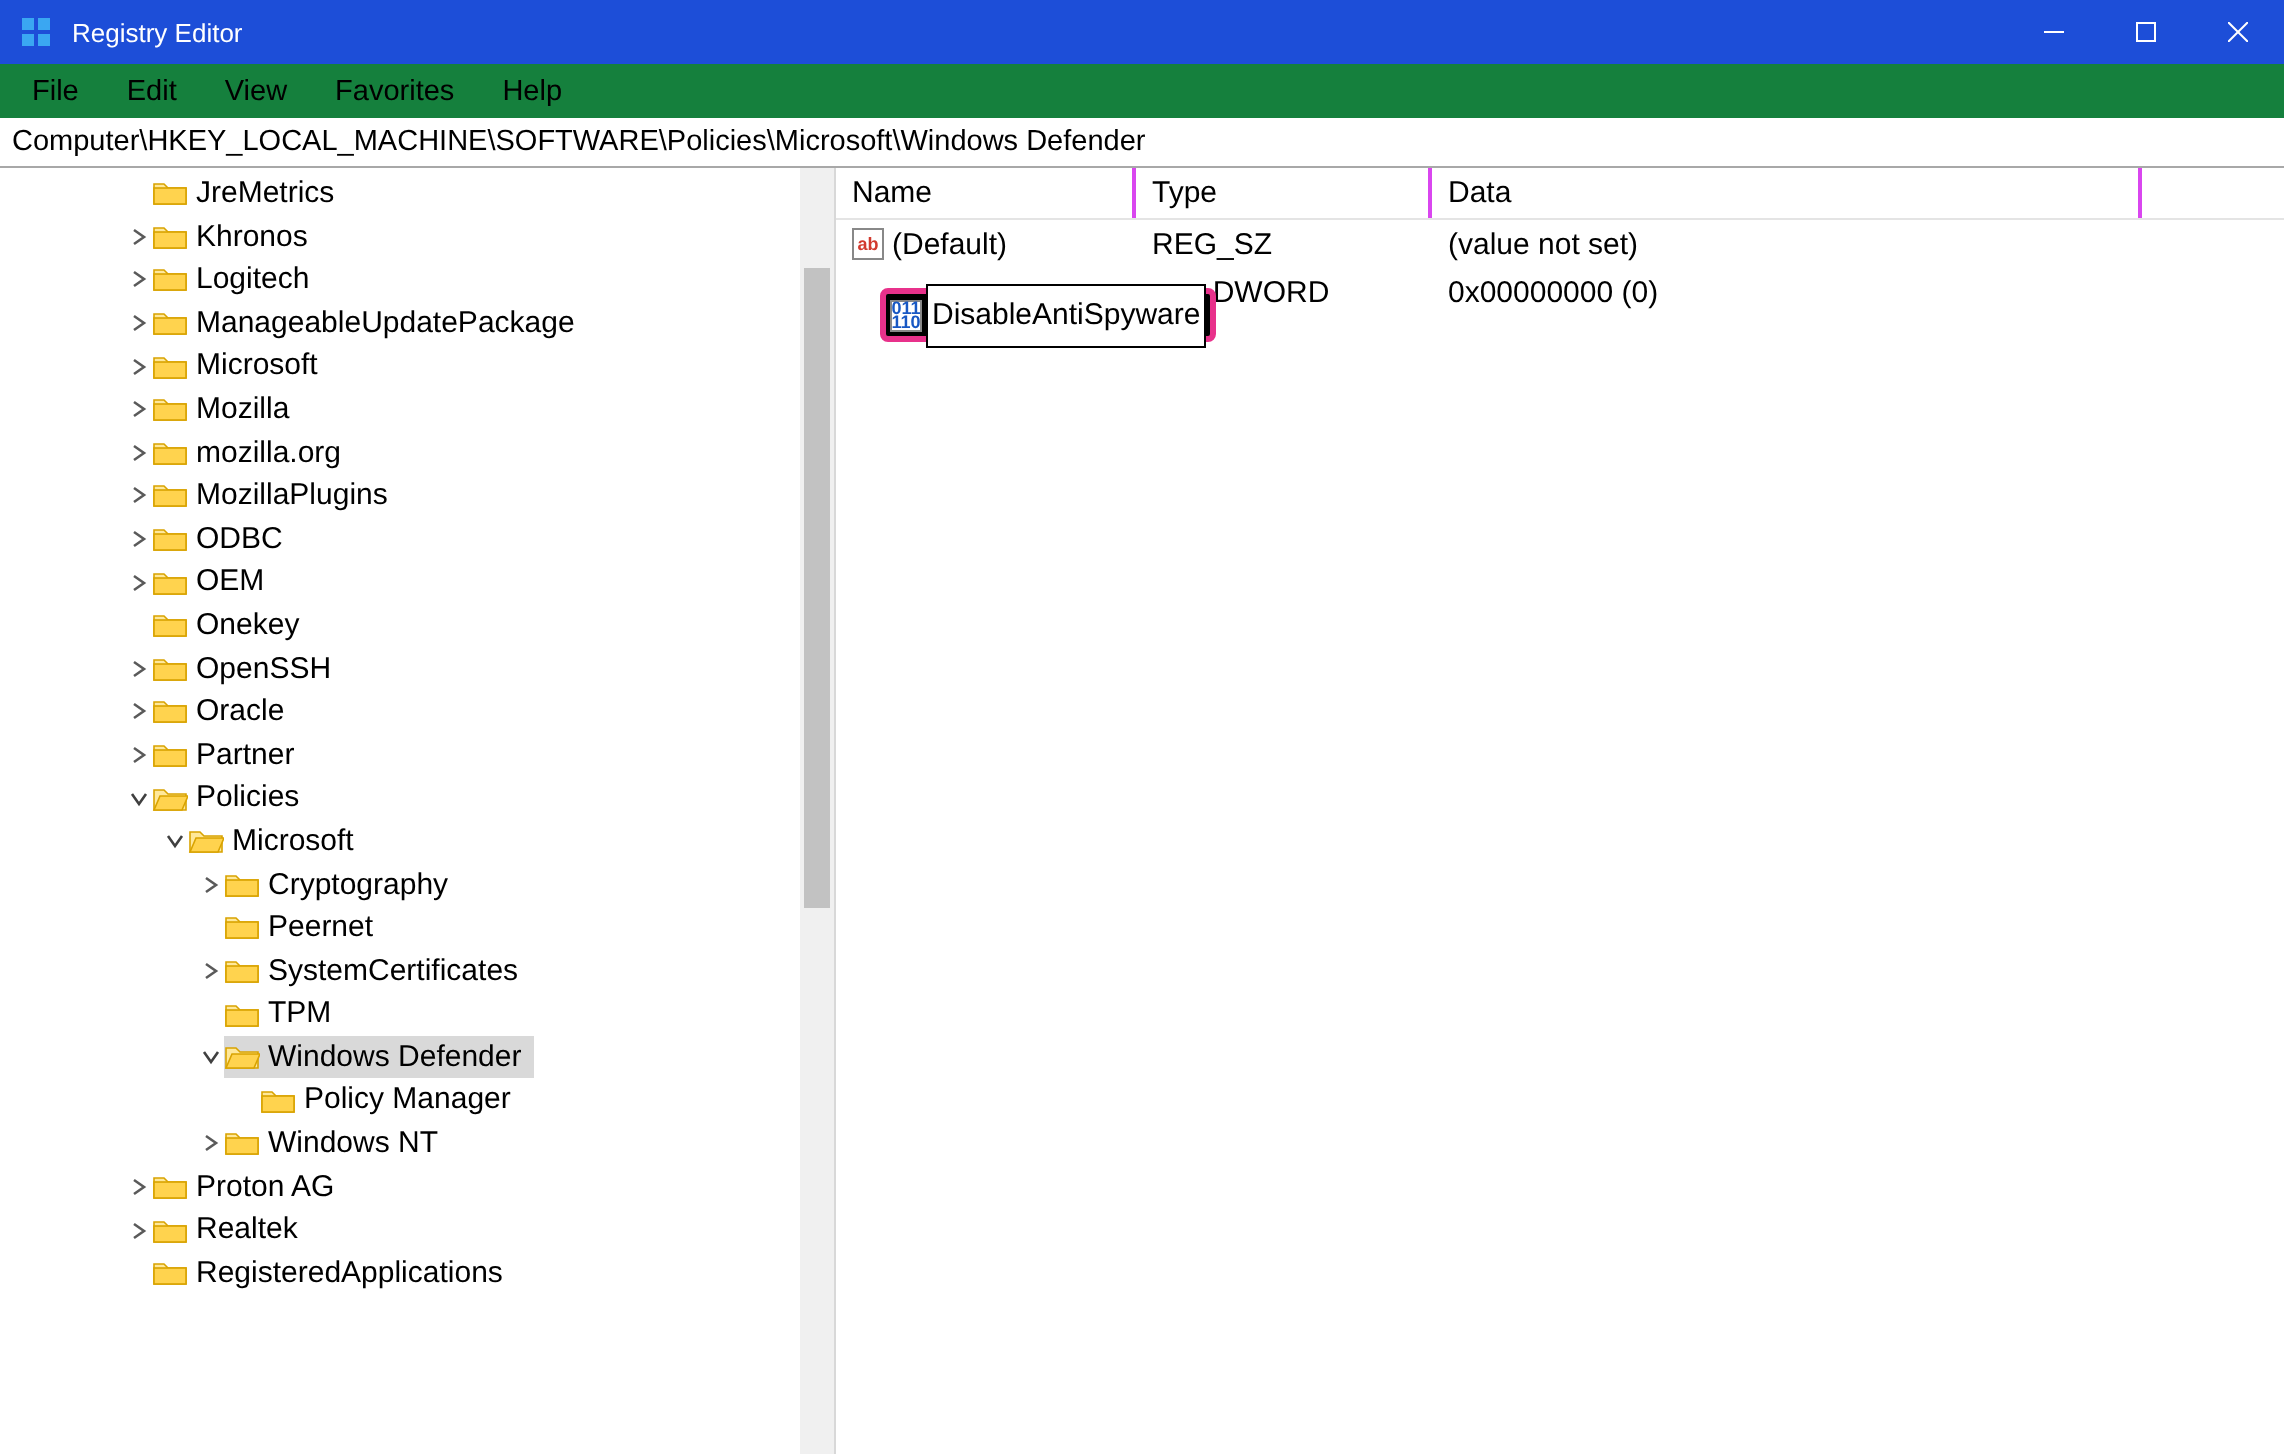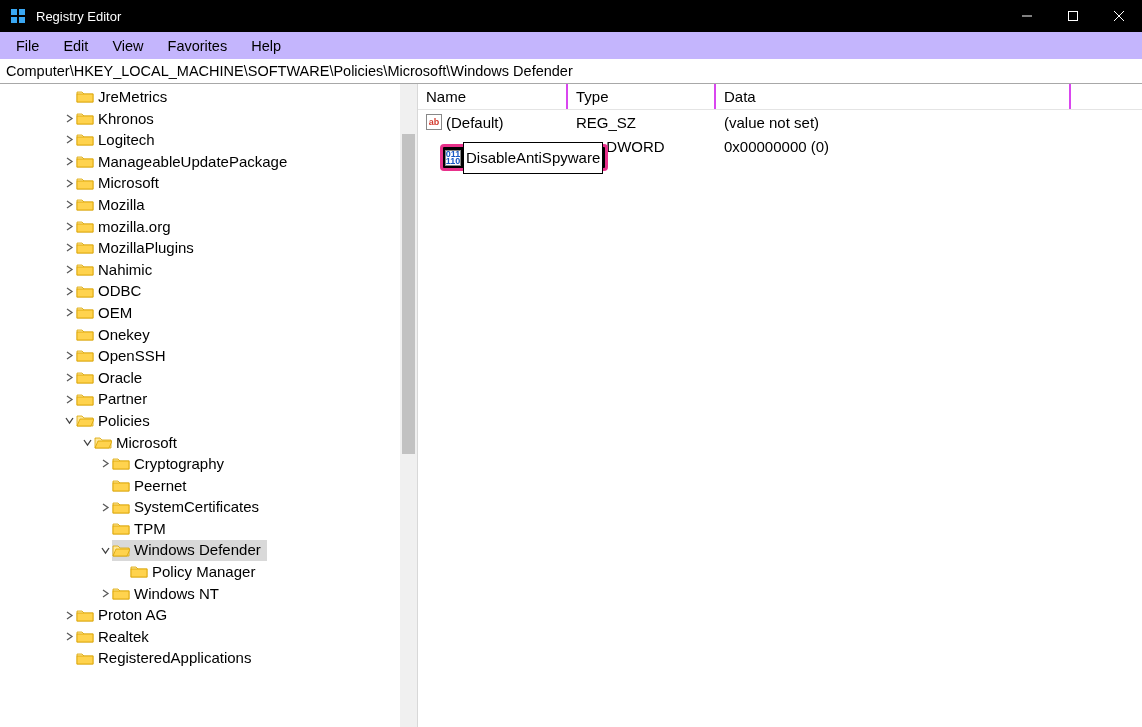--- a/index.html
+++ b/index.html
@@ -7,21 +7,21 @@
     margin: 0; padding: 0;
     width: 1142px; height: 727px;
     font-family: "Segoe UI", Tahoma, sans-serif;
     font-size: 15px;
     color: #000;
     background: #fff;
     overflow: hidden;
   }
   .titlebar {
     height: 32px;
-    background: #000000;
+    background: #1d4ed8;
     color: #fff;
     display: flex;
     align-items: center;
     user-select: none;
   }
   .titlebar .app-icon {
     width: 16px; height: 16px;
     margin: 0 10px 0 10px;
     display: inline-flex;
     align-items: center; justify-content: center;
@@ -38,21 +38,21 @@
     color: #fff;
   }
   .win-btn svg { stroke: #fff; }
   .menubar {
     height: 27px;
     display: flex;
     align-items: center;
     padding: 0 4px;
     font-size: 14.5px;
     border-bottom: 0px solid transparent;
-    background: #c4b5fd;
+    background: #15803d;
   }
   .menubar .menu-item {
     padding: 3px 12px;
   }
   .addressbar {
     height: 25px;
     padding: 2px 6px 2px 6px;
     font-size: 14.5px;
     border-bottom: 1px solid #a8a8a8;
     display: flex;
@@ -362,35 +362,20 @@
             <svg width="9" height="9" viewBox="0 0 9 9">
               <path d="M2 1 L7 4.5 L2 8" fill="none" stroke="#5a5a5a" stroke-width="1.3"></path>
             </svg>
           </span>
           <span class="folder-icon">
             <svg width="18" height="15" viewBox="0 0 18 15">
               <path d="M1 3 L6 3 L8 5 L17 5 L17 13 L1 13 Z" fill="#ffe89a" stroke="#d9a300" stroke-width="0.8"></path>
               <rect x="1" y="5" width="16" height="8" fill="#ffd34e" stroke="#d9a300" stroke-width="0.8"></rect>
             </svg>
           </span>
-          <span class="label">Nahimic</span>
-        </div>
-        <div class="tree-row">
-          <span class="indent" style="width:62px"></span>
-          <span class="expander">
-            <svg width="9" height="9" viewBox="0 0 9 9">
-              <path d="M2 1 L7 4.5 L2 8" fill="none" stroke="#5a5a5a" stroke-width="1.3"></path>
-            </svg>
-          </span>
-          <span class="folder-icon">
-            <svg width="18" height="15" viewBox="0 0 18 15">
-              <path d="M1 3 L6 3 L8 5 L17 5 L17 13 L1 13 Z" fill="#ffe89a" stroke="#d9a300" stroke-width="0.8"></path>
-              <rect x="1" y="5" width="16" height="8" fill="#ffd34e" stroke="#d9a300" stroke-width="0.8"></rect>
-            </svg>
-          </span>
           <span class="label">ODBC</span>
         </div>
         <div class="tree-row">
           <span class="indent" style="width:62px"></span>
           <span class="expander">
             <svg width="9" height="9" viewBox="0 0 9 9">
               <path d="M2 1 L7 4.5 L2 8" fill="none" stroke="#5a5a5a" stroke-width="1.3"></path>
             </svg>
           </span>
           <span class="folder-icon">

